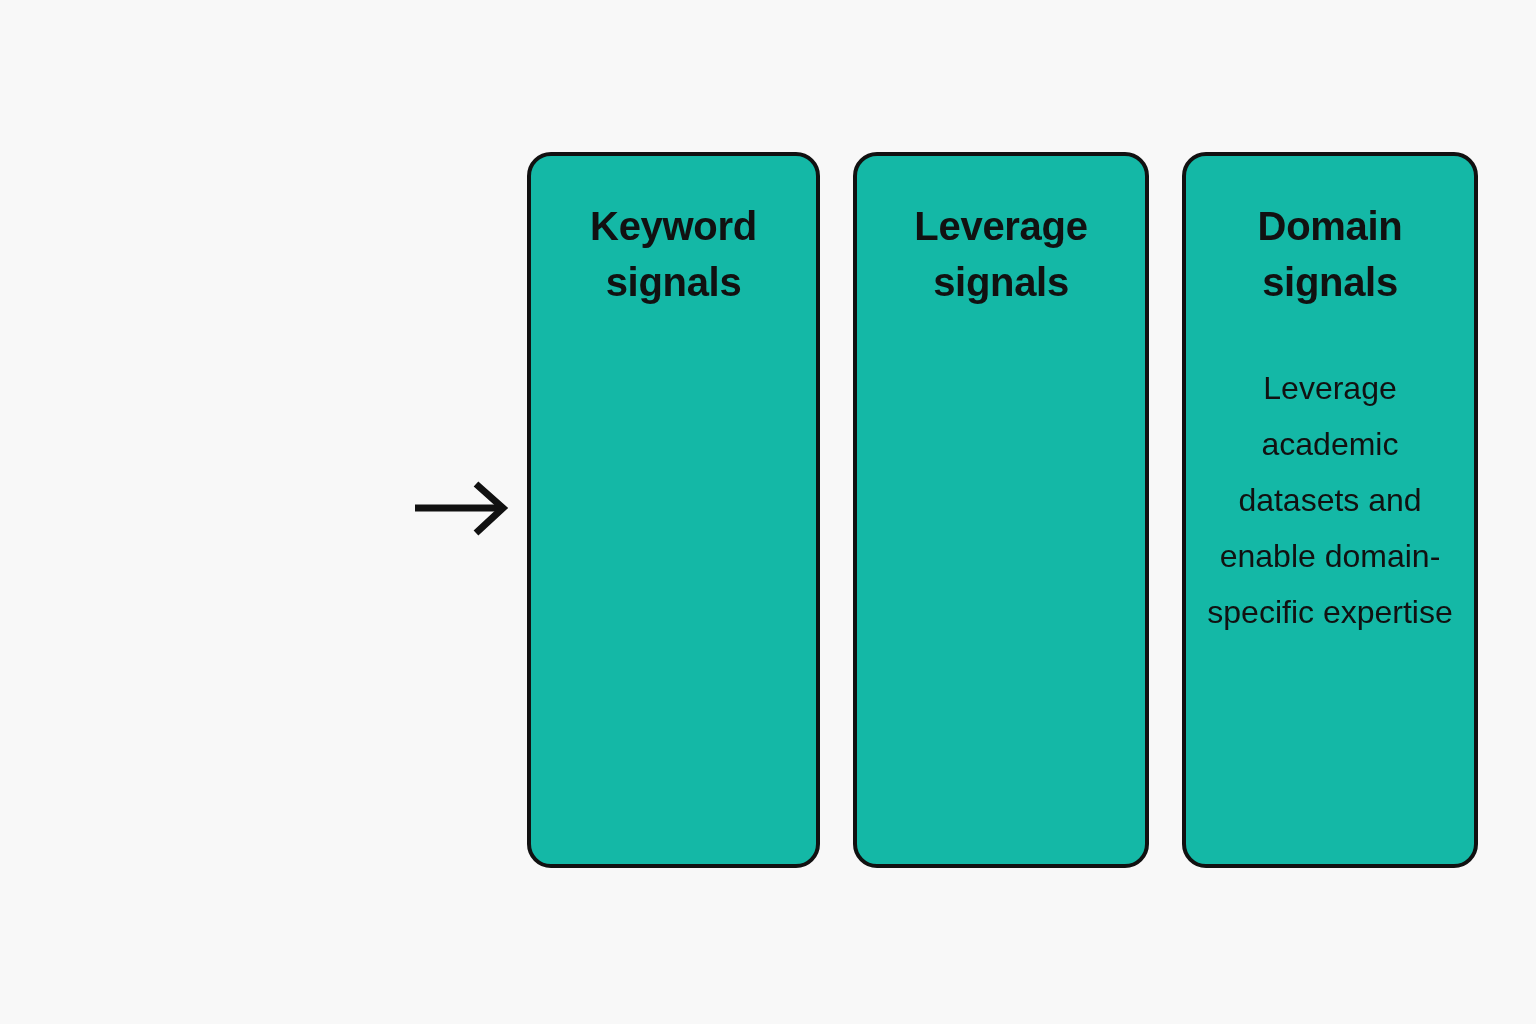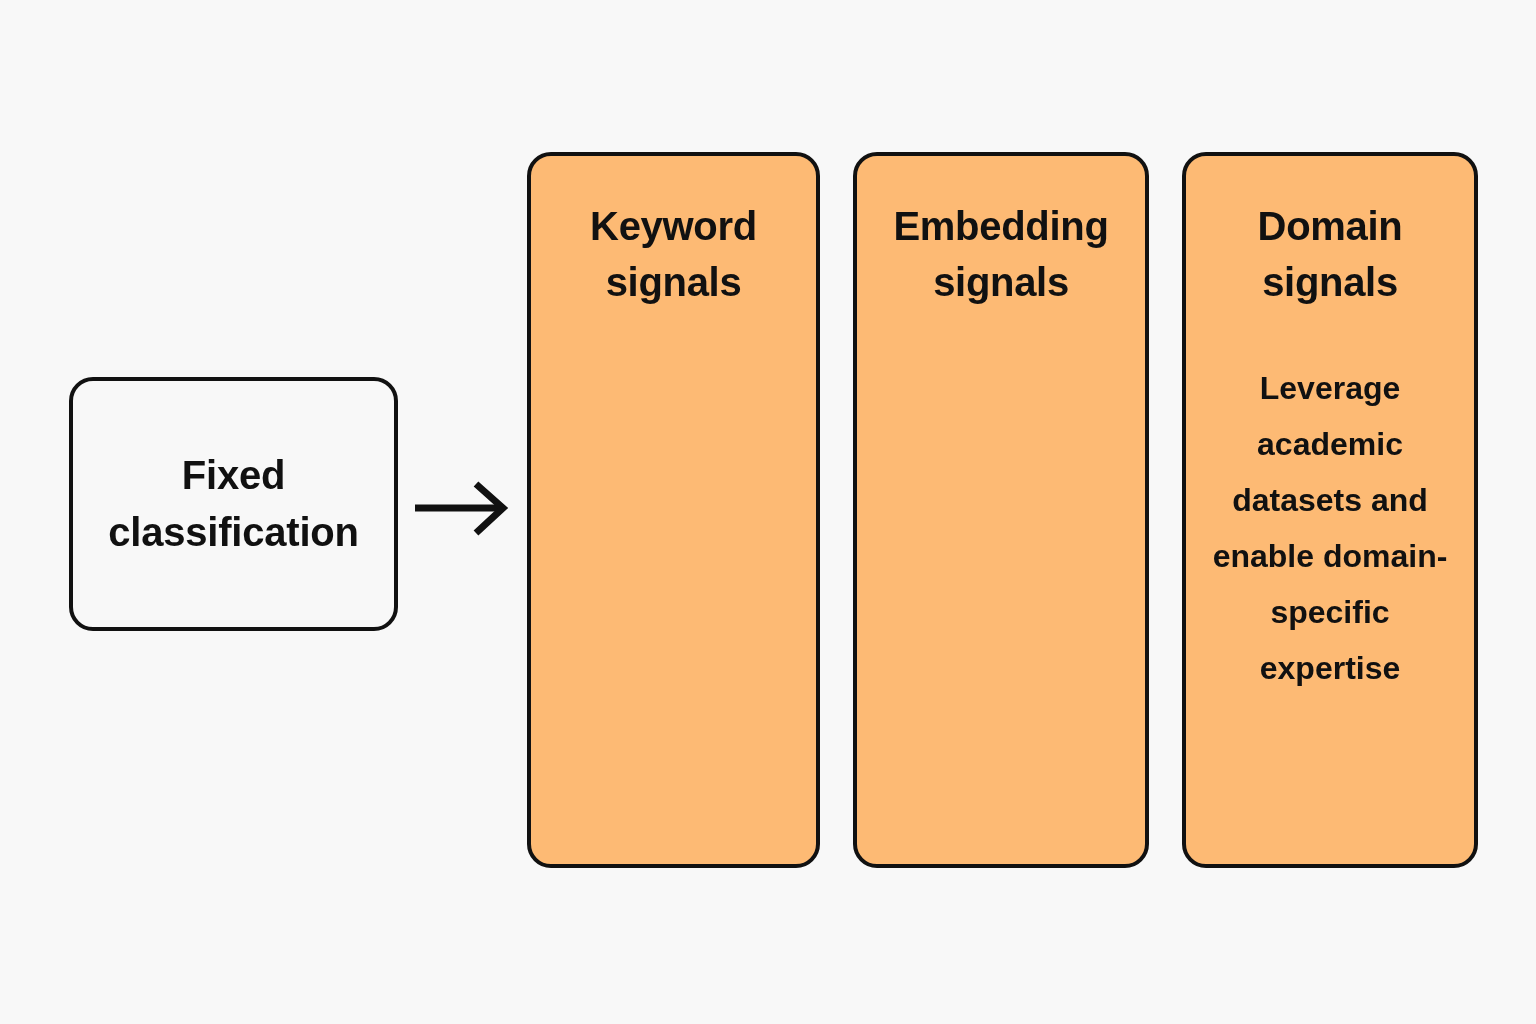--- a/index.html
+++ b/index.html
@@ -68,21 +68,21 @@
     flex-direction: row;
     justify-content: space-between;
     align-items: stretch;
   }
   .signal-card {
     box-sizing: border-box;
     width: 296px;
     height: 716px;
     border: 4px solid #111111;
     border-radius: 24px;
-    background: #fdba74;
+    background: #14b8a6;
     display: flex;
     flex-direction: column;
     align-items: center;
     padding: 42px 14px 0 14px;
     text-align: center;
   }
   .signal-card:nth-child(1) {
     width: 293px;
   }
   .card-title {
@@ -96,48 +96,44 @@
   .card-body {
     font-size: 32px;
     font-weight: 400;
     line-height: 1.75;
     letter-spacing: 0px;
     margin: 0;
     padding: 0 4px;
   }
   .card-1 .card-body { margin-top: 50px; }
   .card-2 .card-body { margin-top: 50px; }
-  .card-3 .card-body { margin-top: 50px; font-weight: bold; }
+  .card-3 .card-body { margin-top: 50px; }
 </style>
 </head>
 <body>
 
 <div id="canvas">
 
-  <div class="source-node">
-    <span class="source-node-label">Fixed
-classification</span>
-  </div>
 
   <div class="connector">
     <svg width="110" height="80" viewBox="0 0 110 80">
       <line x1="9" y1="38" x2="92" y2="38" stroke="#111111" stroke-width="7" stroke-linecap="butt"></line>
       <polyline points="70,14 97,38 70,63" fill="none" stroke="#111111" stroke-width="7" stroke-linecap="butt" stroke-linejoin="miter"></polyline>
     </svg>
   </div>
 
   <div class="cards-row">
 
     <div class="signal-card card-1">
       <div class="card-title">Keyword
 signals</div>
     </div>
 
     <div class="signal-card card-2">
-      <div class="card-title">Embedding
+      <div class="card-title">Leverage
 signals</div>
     </div>
 
     <div class="signal-card card-3">
       <div class="card-title">Domain
 signals</div>
       <div class="card-body">Leverage academic datasets and enable domain-specific expertise</div>
     </div>
 
   </div>

